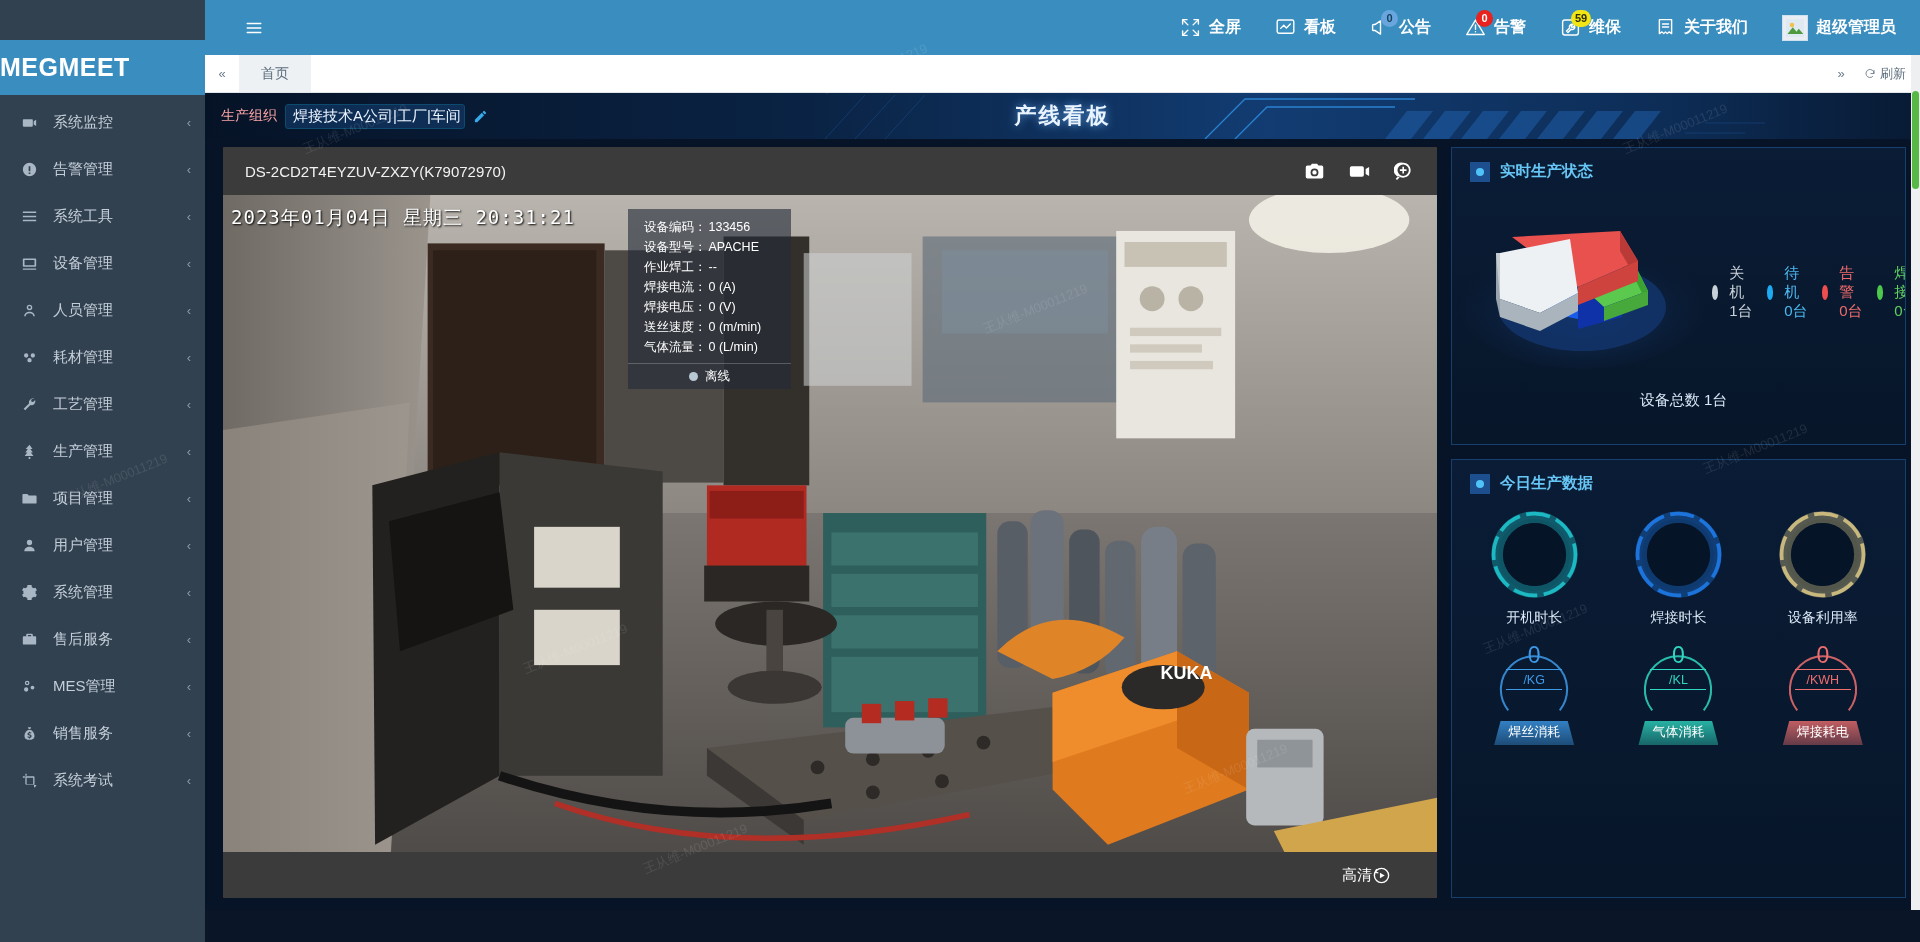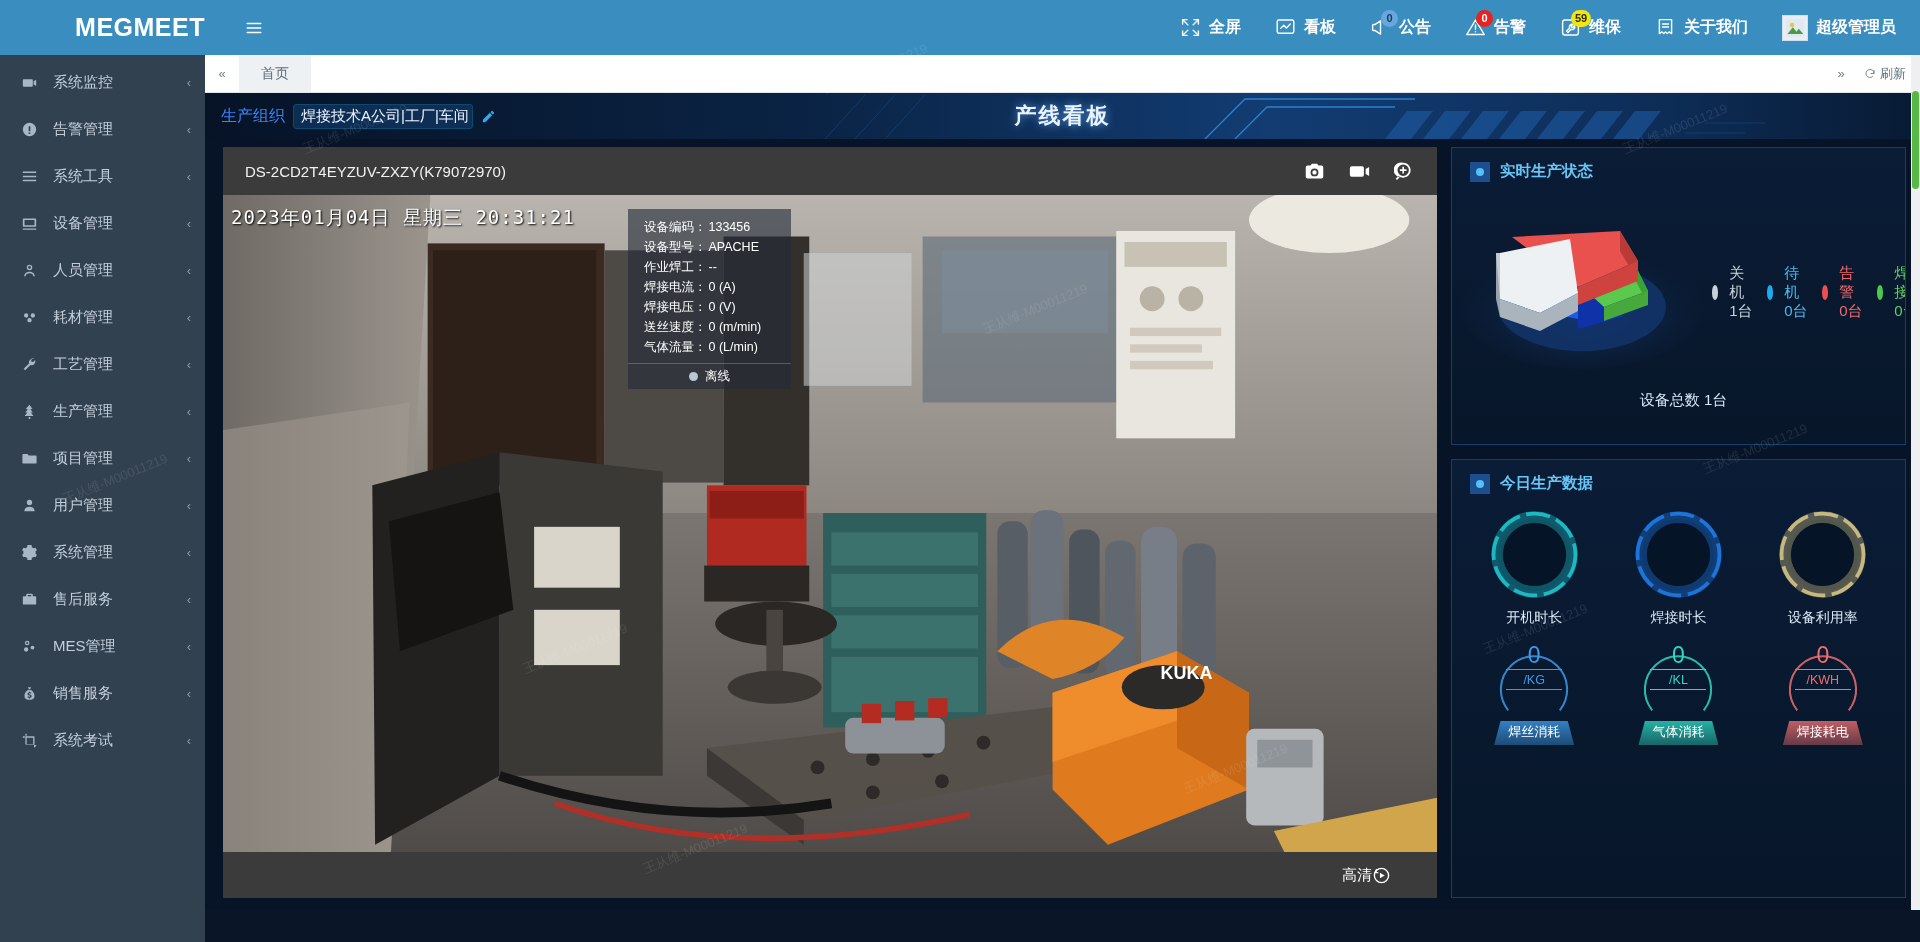--- a/index.html
+++ b/index.html
@@ -11,21 +11,22 @@
   .app{ display:flex; width:1920px; height:942px; }
 
   
   .sidebar{
     width:205px; min-width:205px; height:942px;
     background:#32414f; display:flex; flex-direction:column;
     position:relative; z-index:5;
   }
   .brand{
     height:55px; background:#3a8ebf; display:flex; align-items:center;
-    justify-content:flex-end;
+    justify-content:flex-start;
+    margin-top:40px;
   }
   .brand-text{
     color:#ffffff; font-size:25px; font-weight:bold; letter-spacing:.5px;
   }
   .menu{ flex:1; padding-top:4px; overflow:hidden; }
   .menu-item{
     height:47px; display:flex; align-items:center; padding:0 14px 0 22px;
     color:#b9c4cf; cursor:pointer; position:relative;
   }
   .menu-ico{
@@ -119,21 +120,21 @@
   .banner-title{
     position:absolute; left:0; right:0; top:0; bottom:0;
     display:flex; align-items:center; justify-content:center;
     font-size:22px; font-weight:bold; color:#eaf4ff;
     letter-spacing:2px; text-shadow:0 0 10px rgba(110,180,255,.8);
   }
   .breadcrumb{
     position:absolute; left:16px; top:0; bottom:0; display:flex;
     align-items:center; gap:8px; z-index:3;
   }
-  .bc-label{ font-size:16px; color:#3b82f6; }
+  .bc-label{ font-size:14px; color:#fca5a5; }
   .bc-value{
     font-size:15px; color:#eaf4ff; background:rgba(18,54,98,.75);
     border:1px solid #0c4a6e; border-radius:3px; padding:2px 7px;
     max-width:180px; overflow:hidden; white-space:nowrap;
   }
   .bc-edit{ cursor:pointer; display:flex; align-items:center; }
   .bc-edit svg{ width:15px; height:15px; fill:#37a9e8; }
 
   .dash-body{
     flex:1; display:flex; gap:14px; padding:8px 14px 12px 18px; min-height:0;

